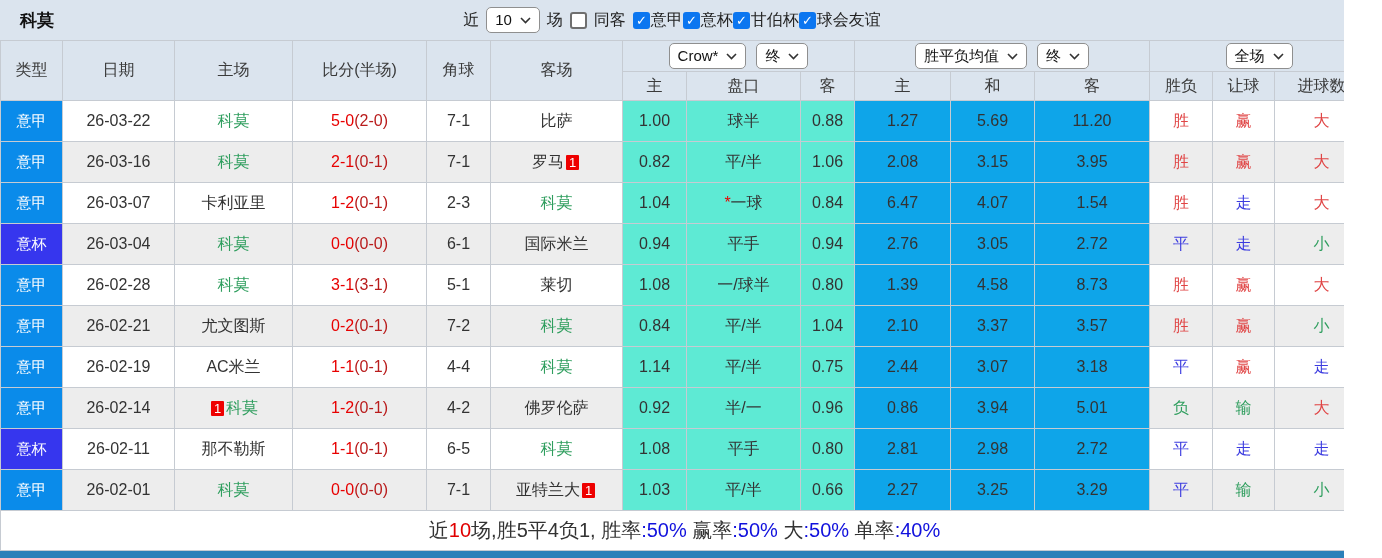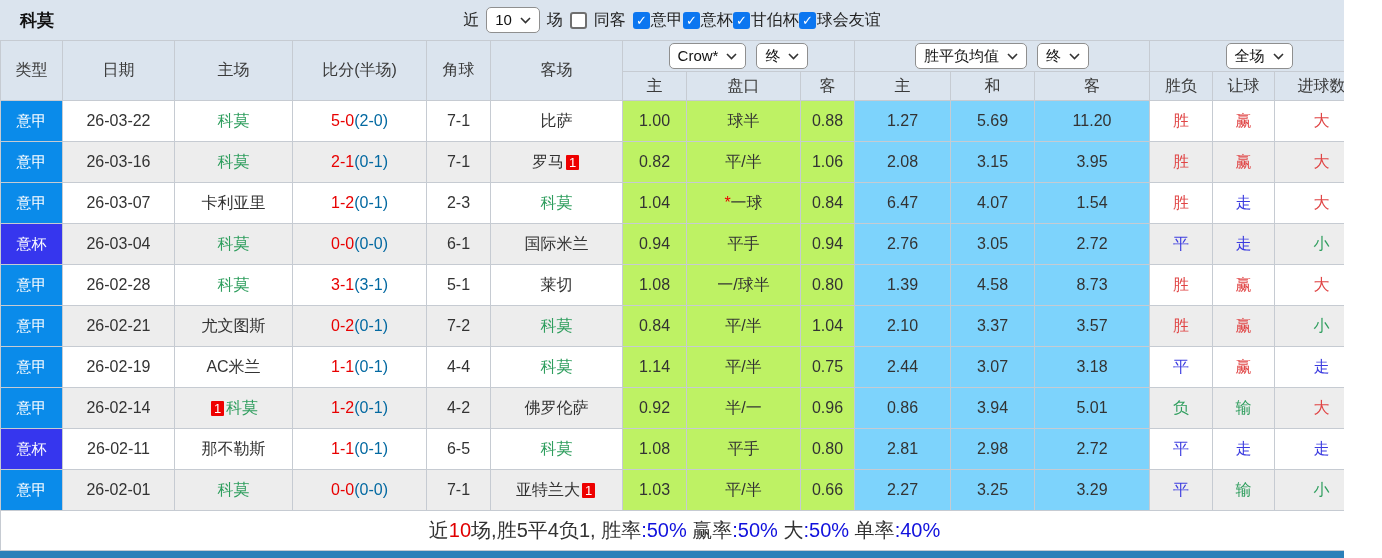--- a/index.html
+++ b/index.html
@@ -17,25 +17,25 @@
   .cb.checked{background:#0b76f0;color:#fff;font-size:13px;font-weight:bold;border:none;}
   .league-item{display:inline-flex;align-items:center;gap:1px;}
   table{border-collapse:collapse;table-layout:fixed;width:1368px;background:#fff;}
   th,td{border:1px solid #c6cbd2;text-align:center;font-weight:normal;padding:0;font-size:16px;
         color:#333;overflow:hidden;white-space:nowrap;}
   thead th{background:#dbe4ee;color:#3a3a3a;}
   tr.hA{height:31px;} tr.hB{height:29px;}
   .hgroup{display:flex;justify-content:center;align-items:flex-end;gap:10px;}
   tbody tr{height:41px;background:#fff;}
   tbody tr.even{background:#ededed;}
-  td.cream{background:#bef264;}
-  td.avgblue{background:#7dd3fc;}
+  td.cream{background:#5eead4;}
+  td.avgblue{background:#0ea5e9;}
   td.type{color:#fff;font-size:15px;}
   .green-team{color:#2f9e5e;}
-  .ft{color:#e80000;} .ht{color:#0369a1;}
+  .ft{color:#e80000;} .ht{color:#b91c1c;}
   .res-red{color:#e04545;} .res-blue{color:#3c3ce0;} .res-green{color:#2f9e5e;}
   .badge{background:#ee0000;color:#fff;font-size:13px;padding:0 3px;margin:0 2px;border-radius:1px;}
   .star{color:#e80000;}
   td.footer-cell{background:#fff;height:39px;font-size:20px;color:#333;}
   .bottom-bar{position:absolute;left:0;bottom:0;width:1382px;height:7px;background:#2b80b9;}
 </style>
 </head>
 <body>
 
 <div class="page">

